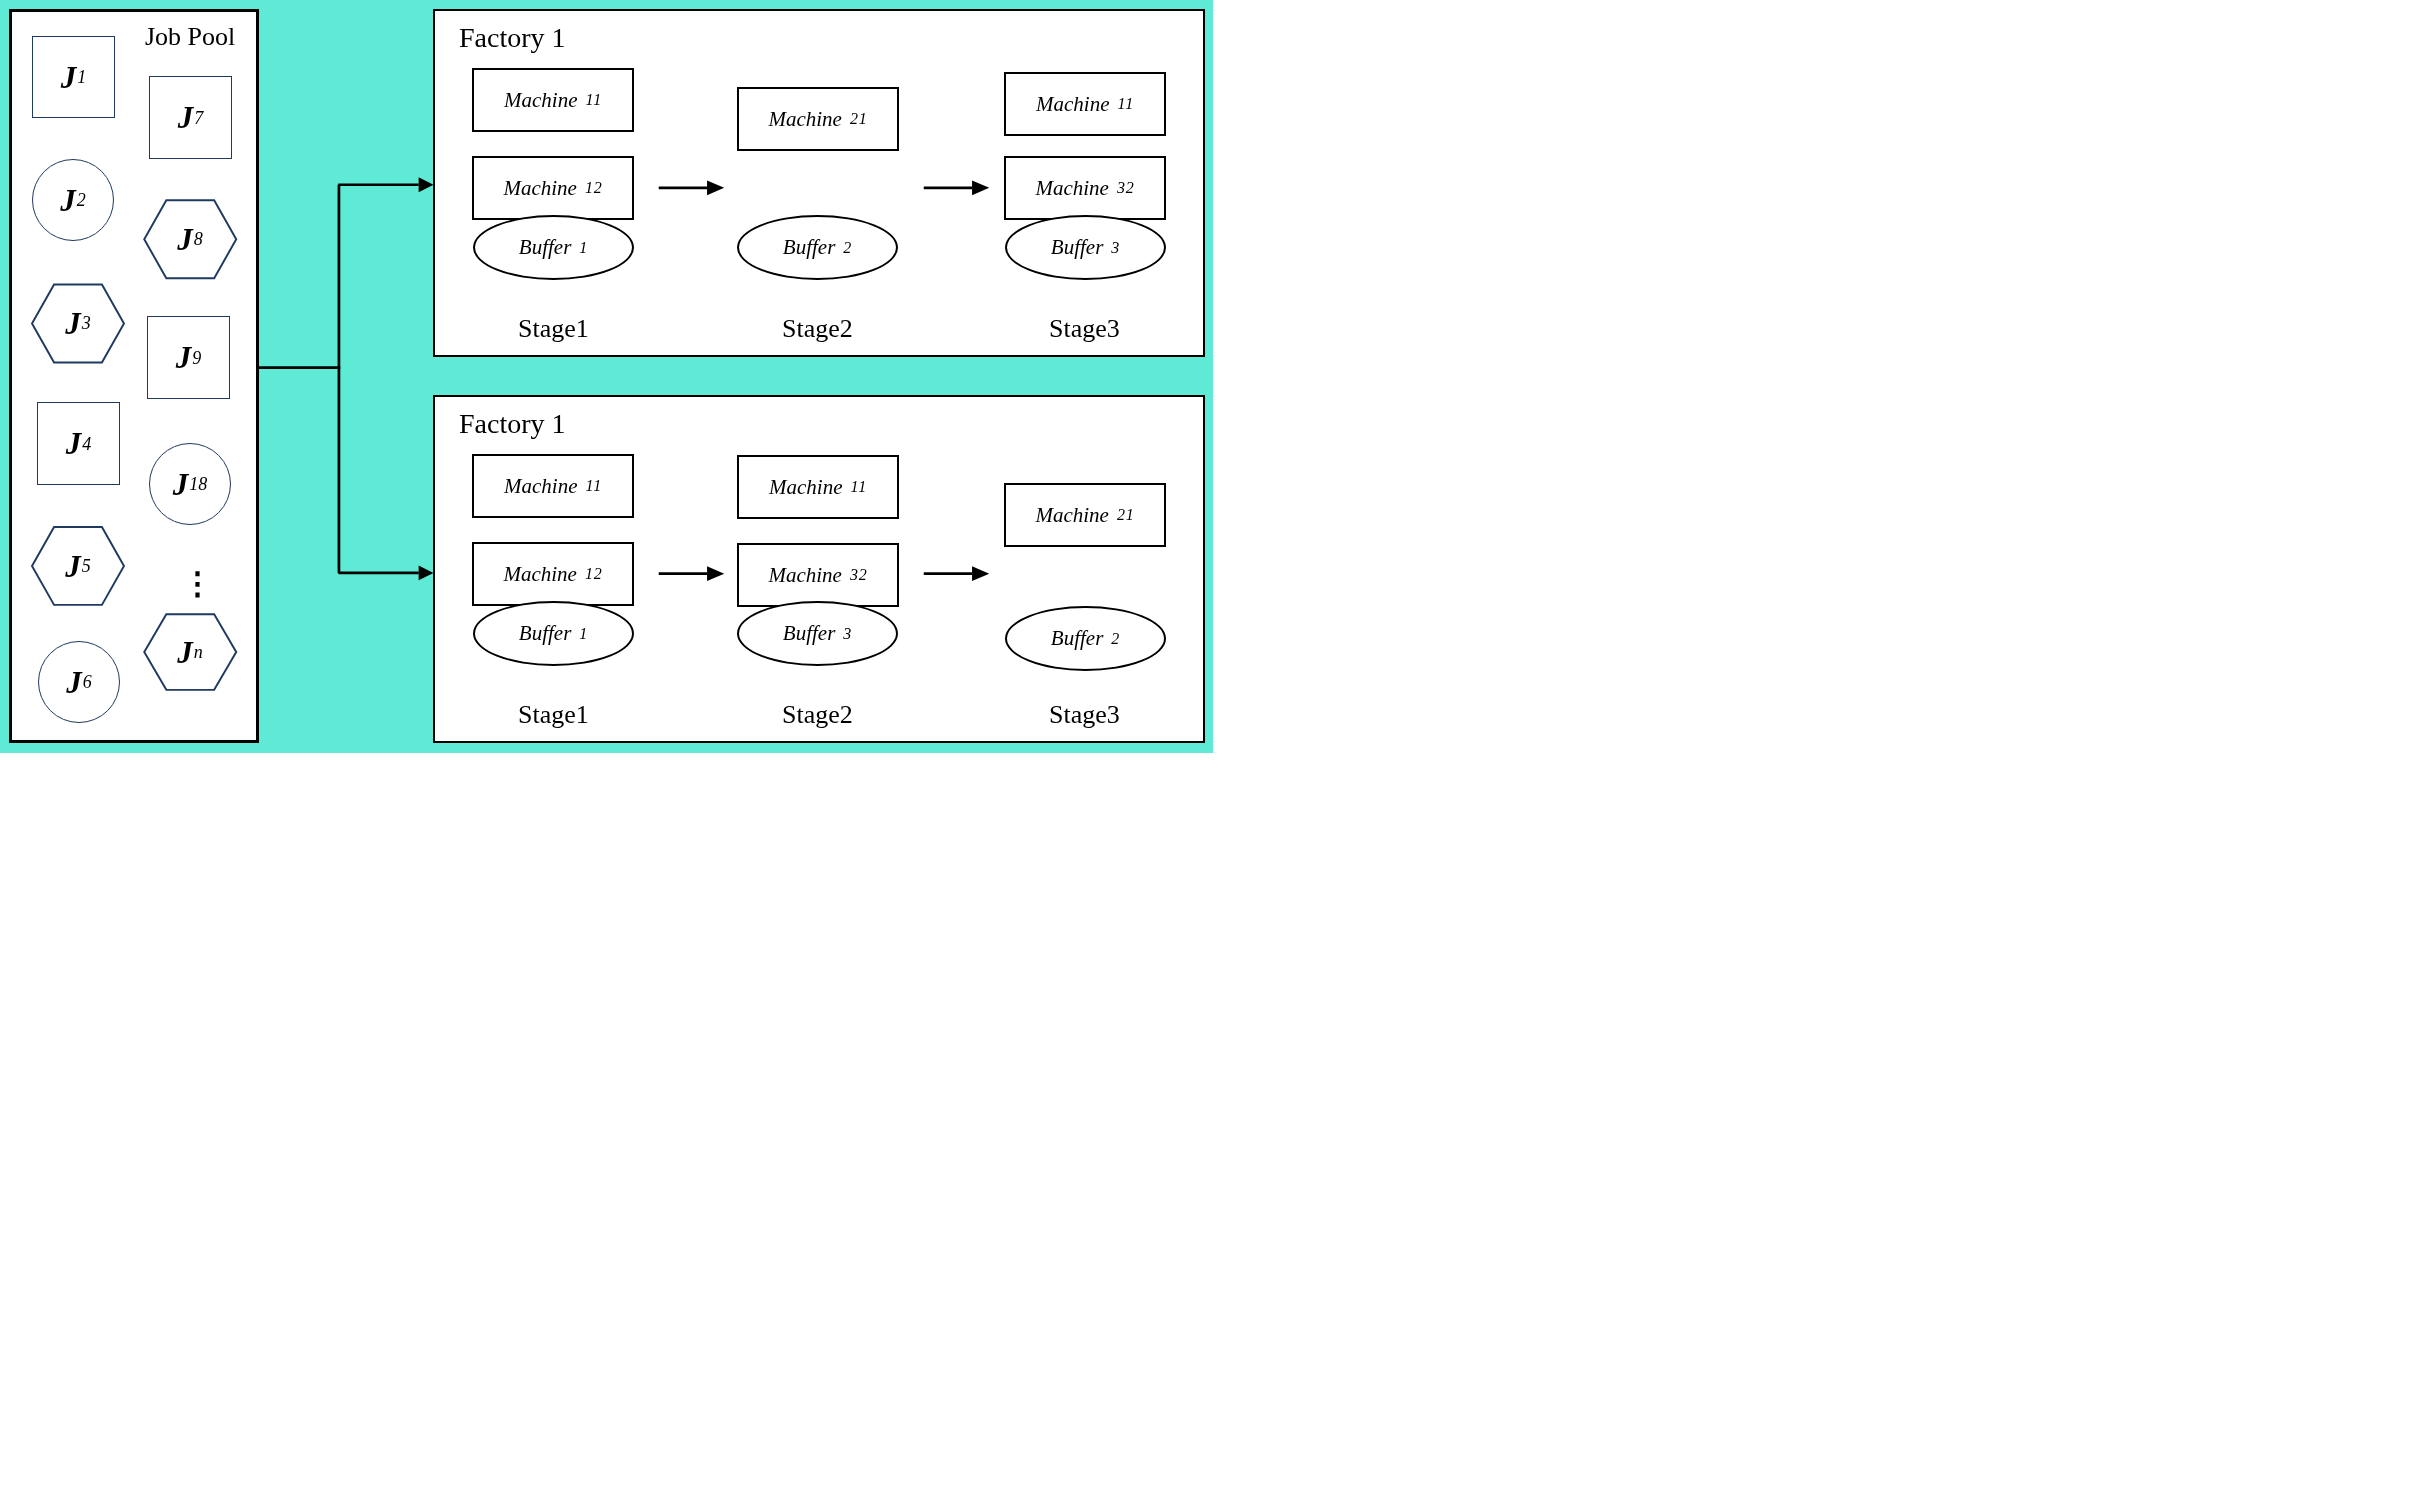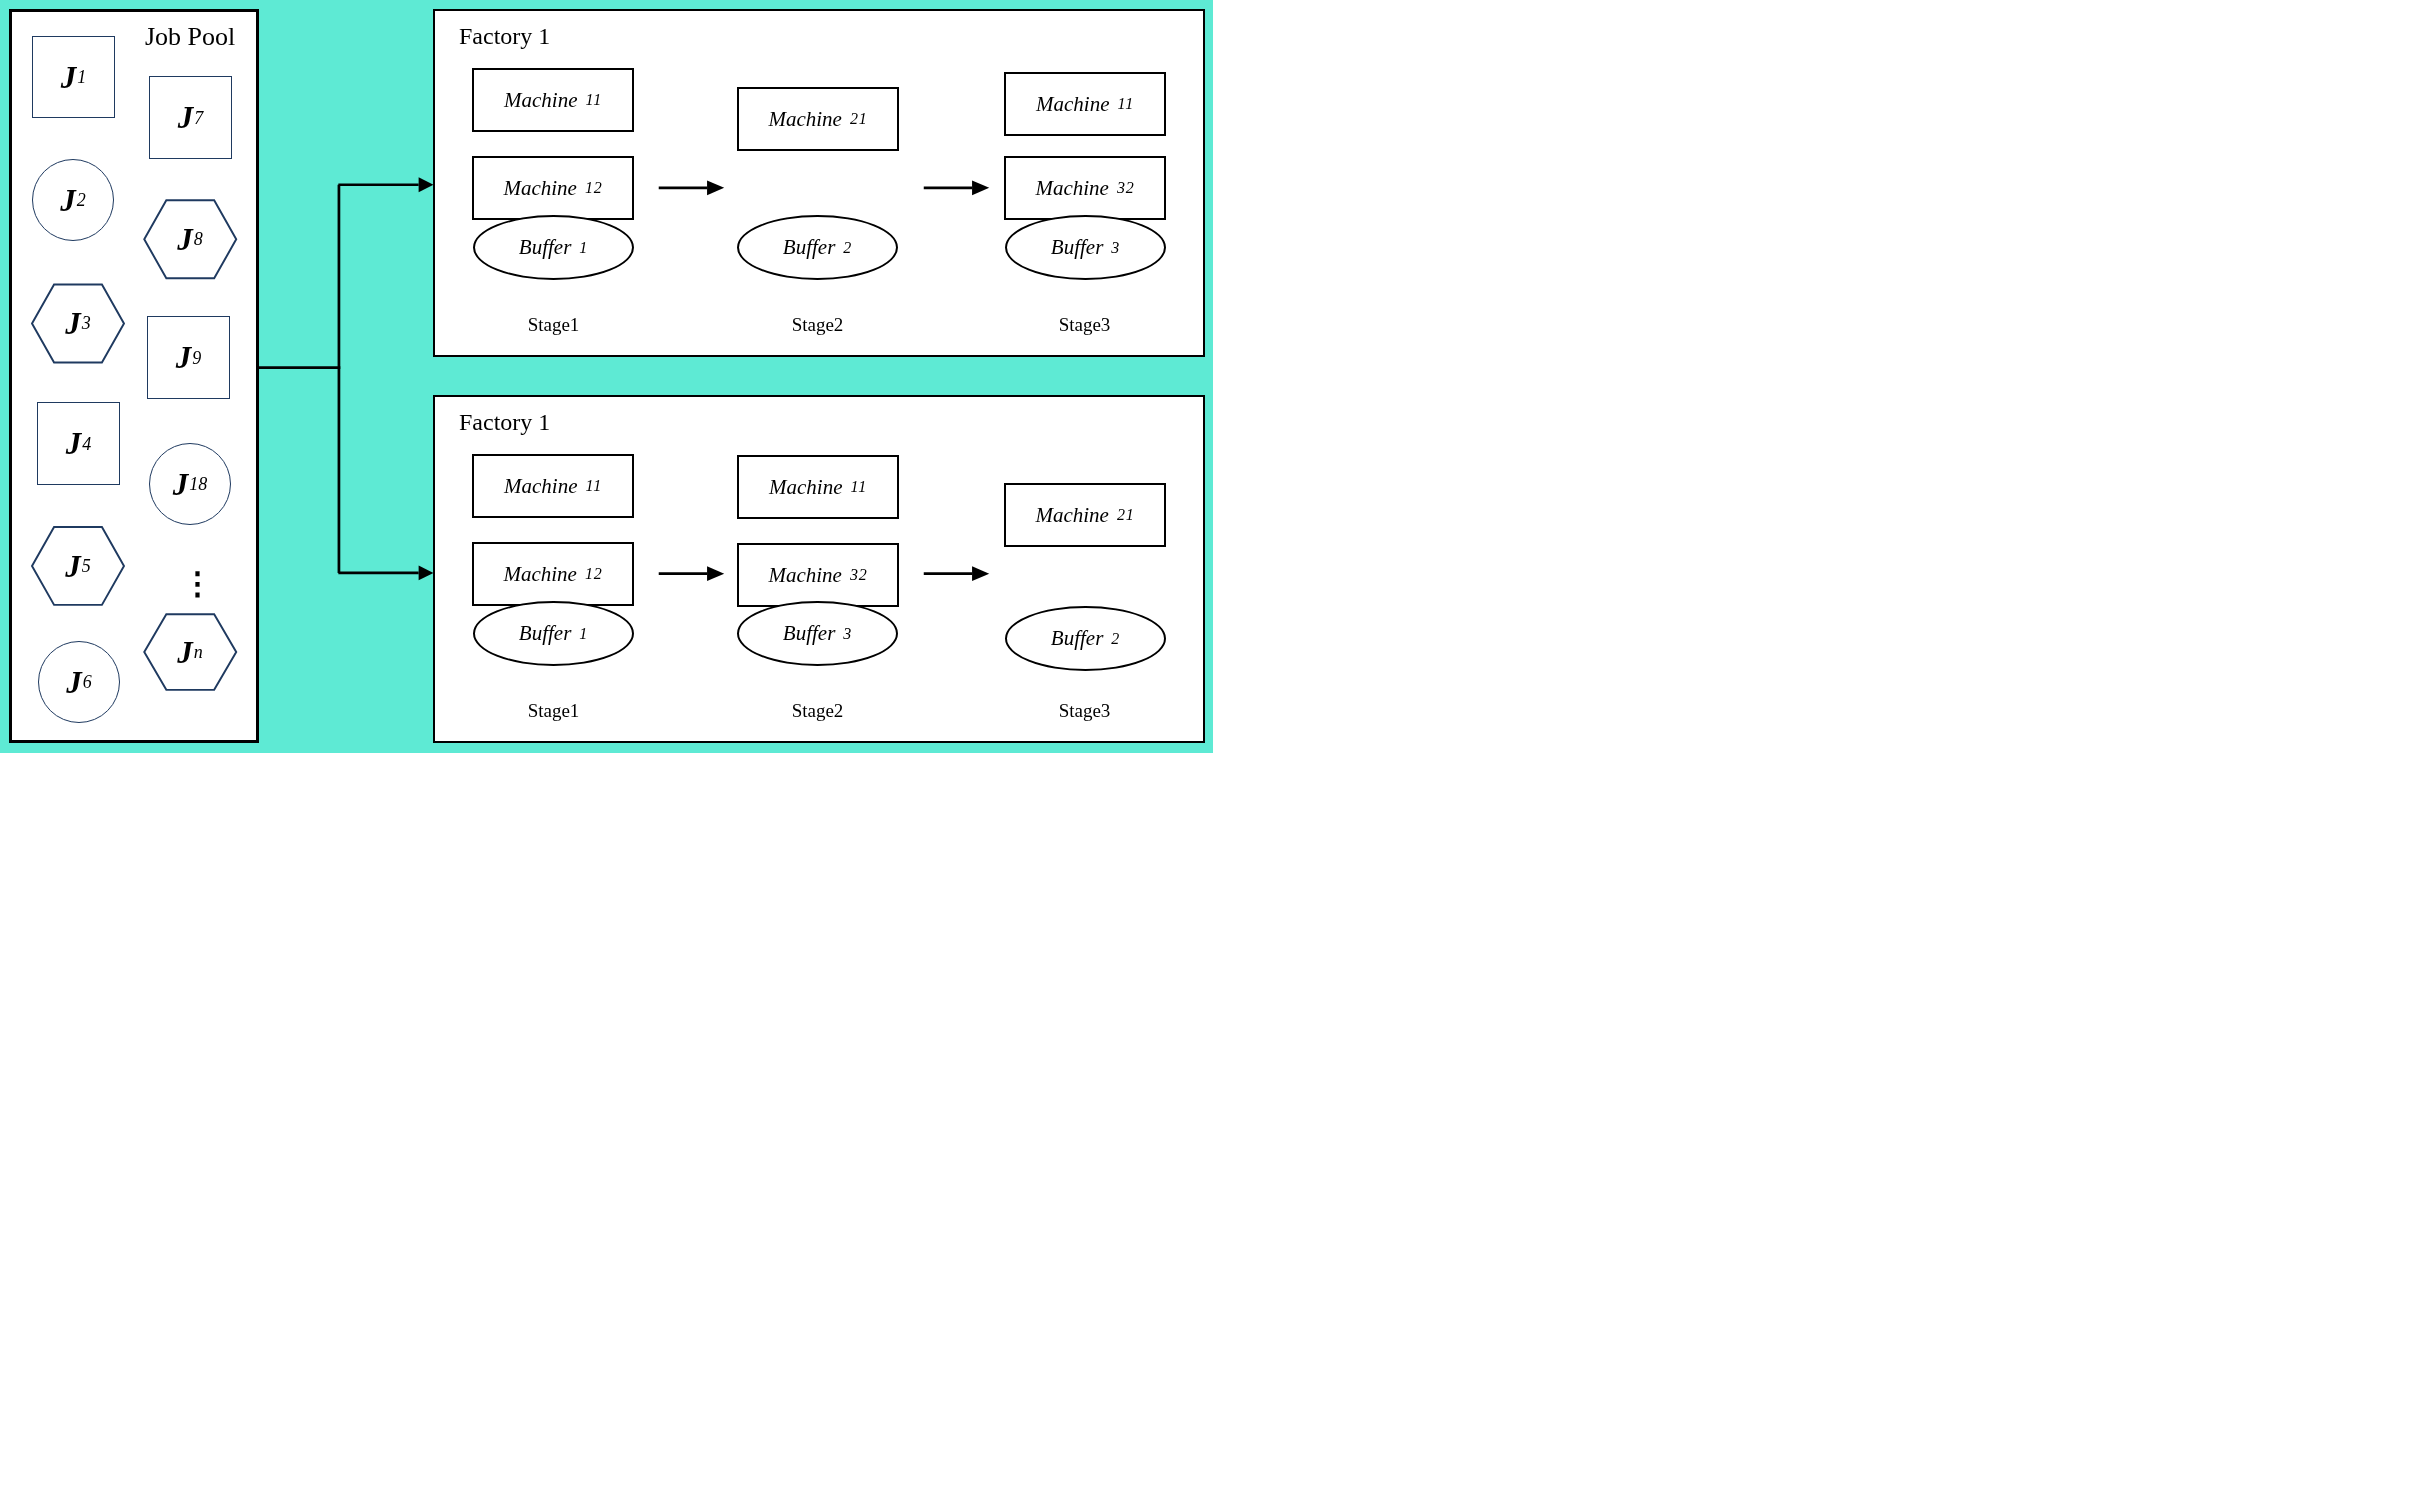--- a/index.html
+++ b/index.html
@@ -2,27 +2,27 @@
 <html style="--shape-stroke: #1f3a60; --line-color: #000000;font-size:12.5px"><head>
 <meta charset="utf-8">
 <style>
   html,body{margin:0;padding:0;background:#fff;}
   .canvas{position:relative;width:1213px;height:753px;background:#5eead4;overflow:hidden;
           font-family:"Liberation Serif","DejaVu Serif",serif;color:#000;}
   .abs{position:absolute;box-sizing:border-box;}
   .pool{border:3.1px solid #000;background:#fff;}
   .factory{border:2.7px solid #000;background:#fff;}
   .pool-title{font-size:26px;line-height:1.1;white-space:nowrap;}
-  .ftitle{font-size:24px;line-height:1.1;white-space:nowrap;}
+  .ftitle{font-size:28px;line-height:1.1;white-space:nowrap;}
   .mbox{border:2.3px solid #000;background:#fff;display:flex;align-items:center;justify-content:center;
         font-style:italic;font-size:21px;white-space:nowrap;}
   .ellipse{border:2.3px solid #000;border-radius:50%;background:#fff;display:flex;align-items:center;
         justify-content:center;font-style:italic;font-size:21px;white-space:nowrap;text-align:center;}
   .msub{font-size:16px;font-style:italic;vertical-align:-3.9px;margin-left:8px;letter-spacing:0.8px;}
-  .stage{font-size:19px;text-align:center;line-height:1.1;}
+  .stage{font-size:26px;text-align:center;line-height:1.1;}
   .jobshape{border:1.9px solid var(--shape-stroke,#1f3a60);background:#fff;}
   .circle{border-radius:50%;}
   .jlabel{display:flex;align-items:center;justify-content:center;font-style:italic;}
   .jl{font-weight:bold;font-size:31px;line-height:1;}
   .jsub{font-size:18px;vertical-align:-7.8px;margin-left:0.8px;line-height:1;}
   .dots{font-size:31px;font-weight:bold;display:flex;align-items:center;justify-content:center;line-height:1;}
   svg.overlay{position:absolute;left:0;top:0;width:1213px;height:753px;pointer-events:none;}
   .hex{fill:none;stroke:var(--shape-stroke,#1f3a60);stroke-width:2.5;}
   .cline{stroke:var(--line-color,#000);stroke-width:3.5;fill:none;}
   .ahead{fill:var(--line-color,#000);stroke:none;}

